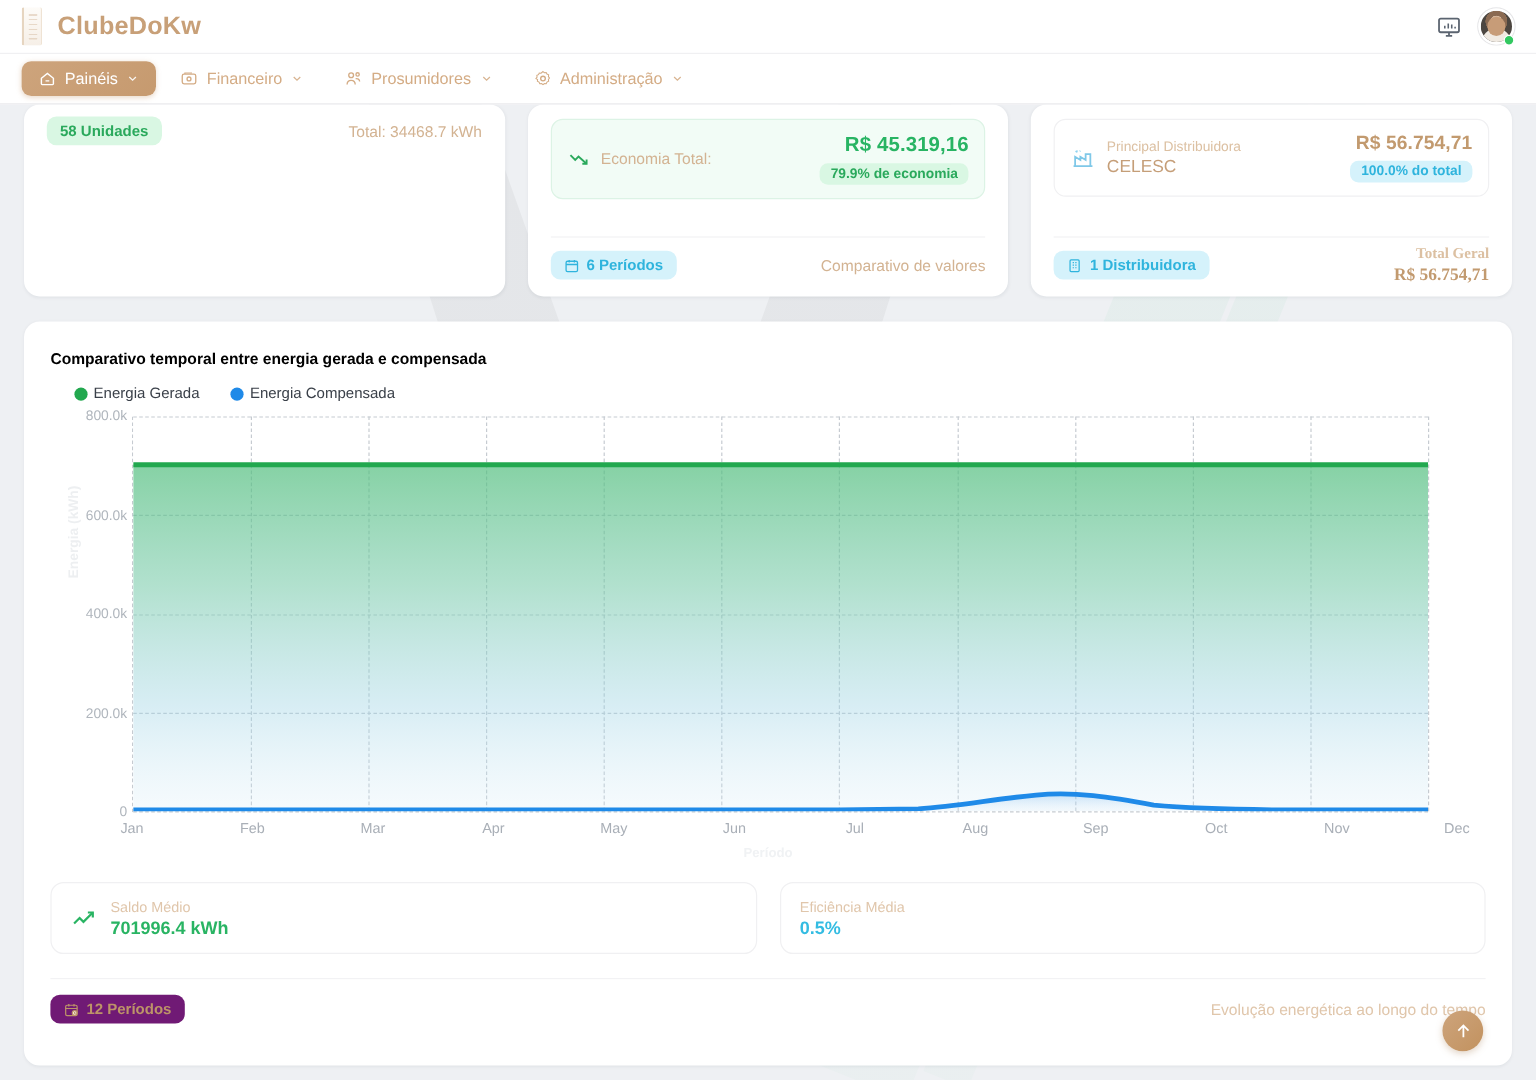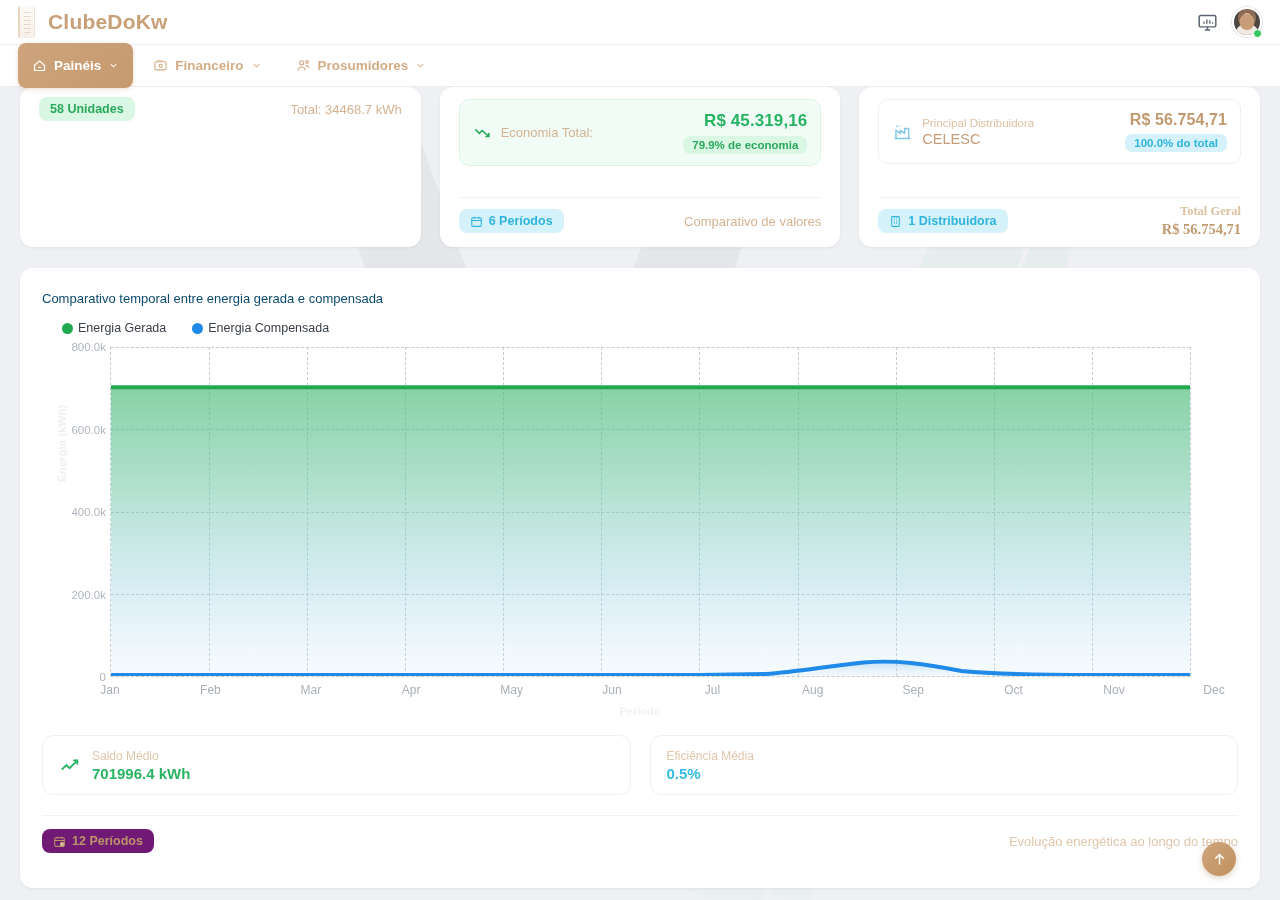--- a/index.html
+++ b/index.html
@@ -69,23 +69,23 @@
     border-radius:50%; background:#32c860; border:1.5px solid #fff; z-index:2;
   }
 
   
   .nav {
     position:relative; z-index:3; height:42px; background:#ffffff;
     display:flex; align-items:center; padding:0 18px; gap:6px;
     border-bottom:1px solid #ececee;
   }
   .nav-item {
-    display:flex; align-items:center; gap:7px; height:45px;
+    display:flex; align-items:center; gap:7px; height:29px;
     padding:0 14px; border-radius:8px; cursor:pointer;
-    font-size:13.5px; font-weight:700; color:#d4ac85; white-space:nowrap;
+    font-size:13.5px; font-weight:400; color:#d4ac85; white-space:nowrap;
   }
   .nav-item.active {
     background: linear-gradient(135deg,#cda47c,#c69a6f);
     color:#ffffff; box-shadow:0 1px 4px rgba(198,154,111,.35);
   }
   .nav-ico { width:15px; height:15px; flex:none; display:block; }
   .caret { width:11px; height:11px; flex:none; opacity:.9; }
 
   
   .content { position:relative; z-index:2; padding:0 20px; }
@@ -136,21 +136,21 @@
   .totals .t2 { font-size:14.5px; color:#c29a6f; font-weight:700; }
 
   
   .panel {
     margin-top:21px; background:#fff; border-radius:13px;
     box-shadow:0 1px 3px rgba(20,30,50,.06);
     padding:20px 22px 14px 22px; position:relative; height:620px; overflow:hidden;
   }
   .panel-title { display:flex; align-items:center; gap:9px; }
   .panel-title h2 { font-size:17px; font-weight:700; color:#c79e73; letter-spacing:.1px; }
-  .panel-sub { font-size:13px; color:#0c4a6e; margin-top:3px; font-weight:400; }
+  .panel-sub { font-size:13px; color:#000000; margin-top:3px; font-weight:700; }
 
   .legend { display:flex; gap:26px; margin-top:15px; margin-left:20px; }
   .legend-item { display:flex; align-items:center; gap:5px; font-size:12.5px; color:#3a4049; }
   .legend-dot { width:11px; height:11px; border-radius:50%; }
 
   .plot-wrap { position:relative; height:330px; margin-top:12px; }
   .ylabel {
     position:absolute; left:14px; top:135px; transform:rotate(-90deg);
     transform-origin:left top; font-size:11.5px; color:#edeff1; font-weight:700;
     white-space:nowrap;
@@ -261,20 +261,30 @@
         <circle cx="17.6" cy="6.4" r="2.2"></circle>
         <path d="M15 12.4c2.6-.9 5.3.7 5.3 3.4"></path>
       </svg>
       <span>Prosumidores</span>
       <svg class="caret" viewBox="0 0 24 24" fill="none" stroke="currentColor" stroke-width="2.2">
           <path d="M6 9l6 6 6-6"></path>
         </svg>
     </div>
 
 
+    <div class="nav-item">
+      <svg class="nav-ico" viewBox="0 0 24 24" fill="none" stroke="currentColor" stroke-width="1.8">
+        <circle cx="12" cy="12" r="3.1"></circle>
+        <path d="M12 2.6l1.9 1.5 2.4-.3 1 2.2 2.2 1-.3 2.4 1.5 1.9-1.5 1.9.3 2.4-2.2 1-1 2.2-2.4-.3-1.9 1.5-1.9-1.5-2.4.3-1-2.2-2.2-1 .3-2.4L2.6 12l1.5-1.9-.3-2.4 2.2-1 1-2.2 2.4.3z" stroke-width="1.4"></path>
+      </svg>
+      <span>Administração</span>
+      <svg class="caret" viewBox="0 0 24 24" fill="none" stroke="currentColor" stroke-width="2.2">
+          <path d="M6 9l6 6 6-6"></path>
+        </svg>
+    </div>
   </div>
 
   <div class="content">
 
     <div class="cards-row">
 
       <div class="card">
         <div class="card-body">
           <div class="c1-top">
             <span class="pill pill-green">58 Unidades</span>

